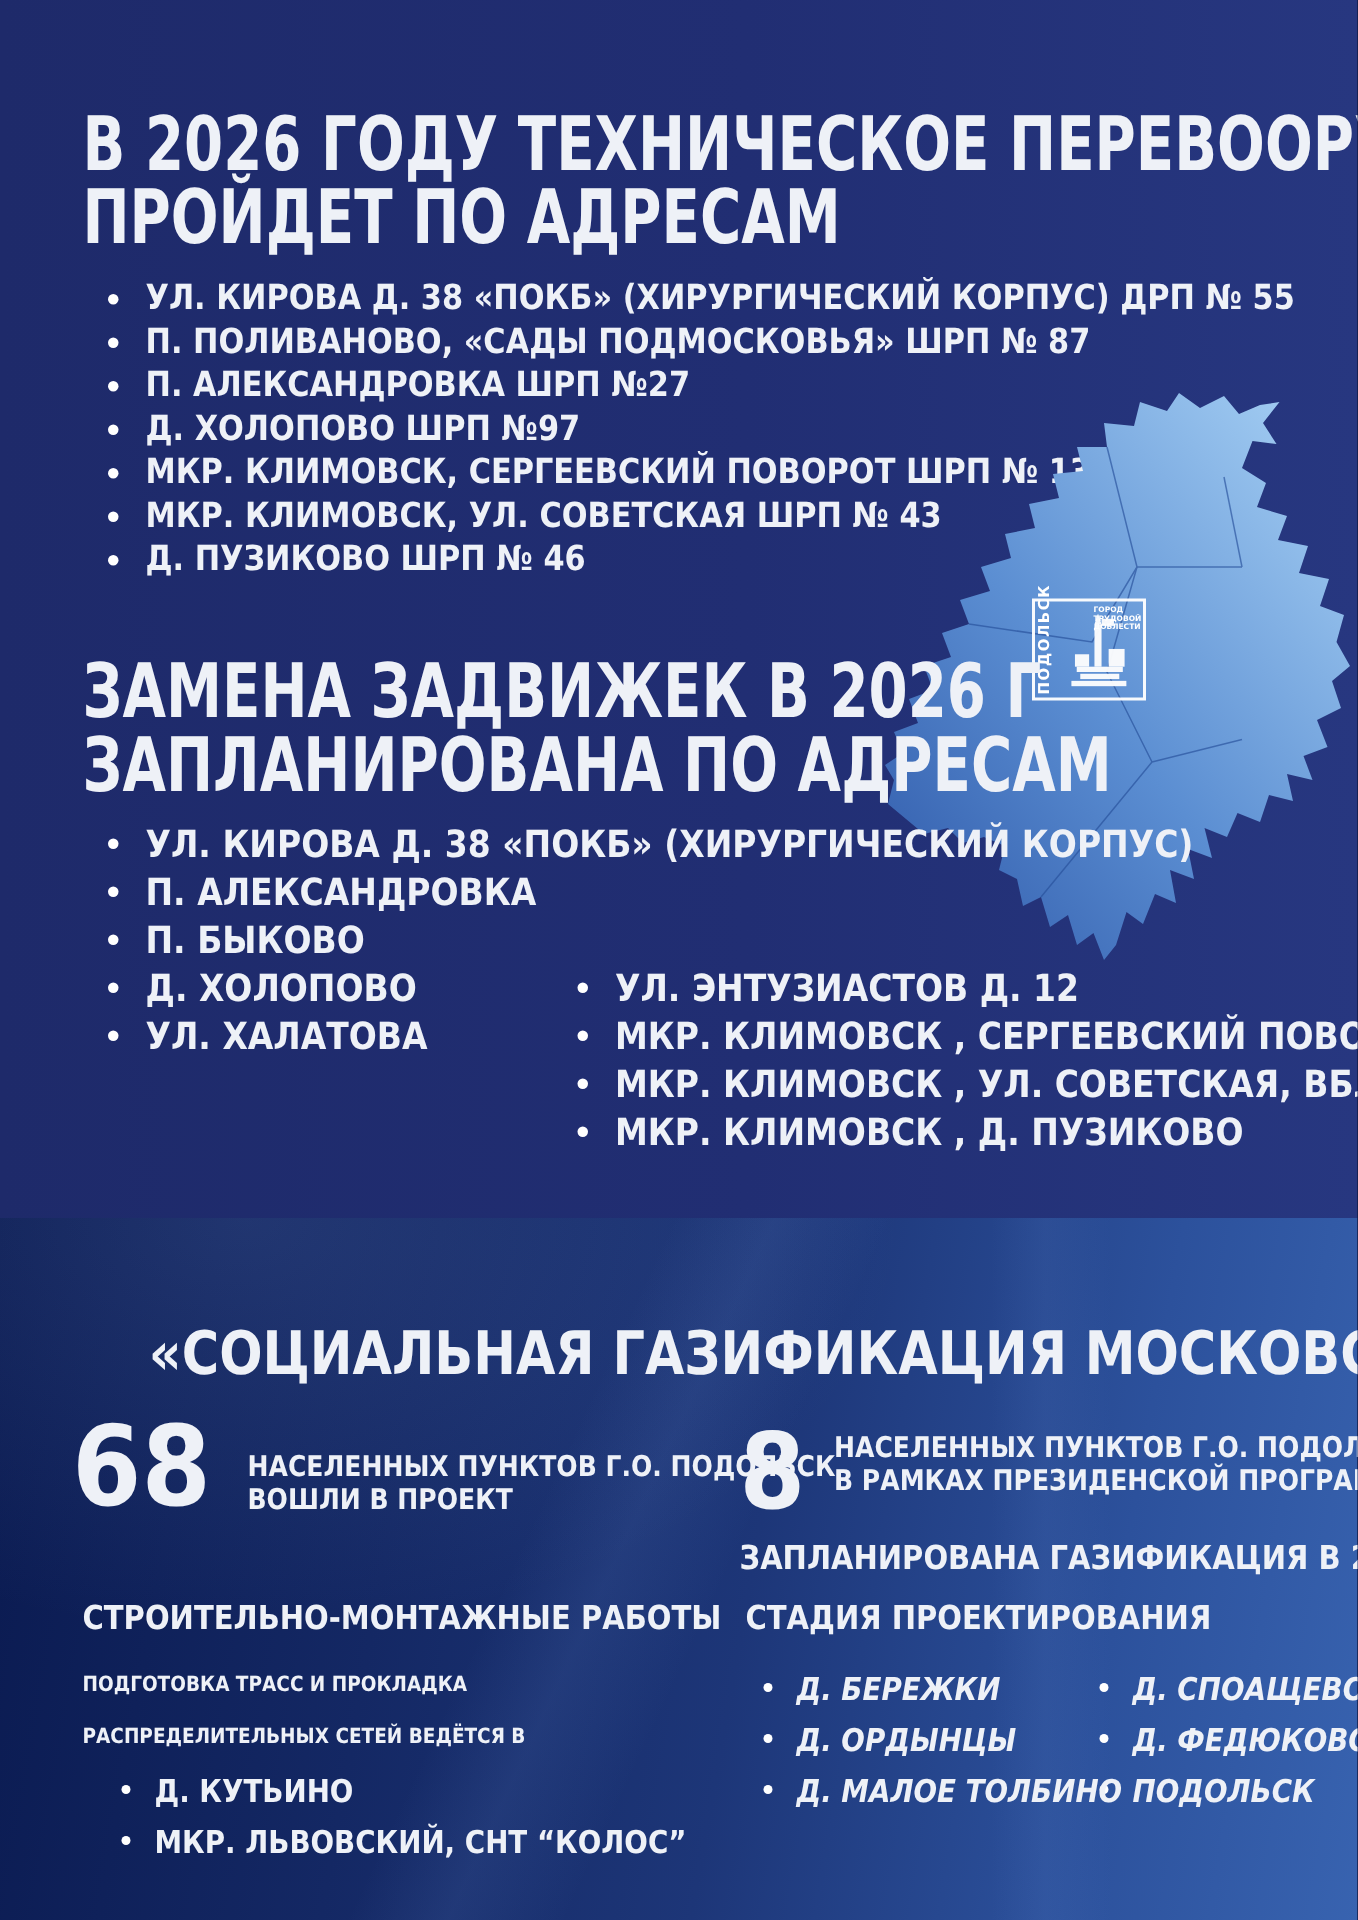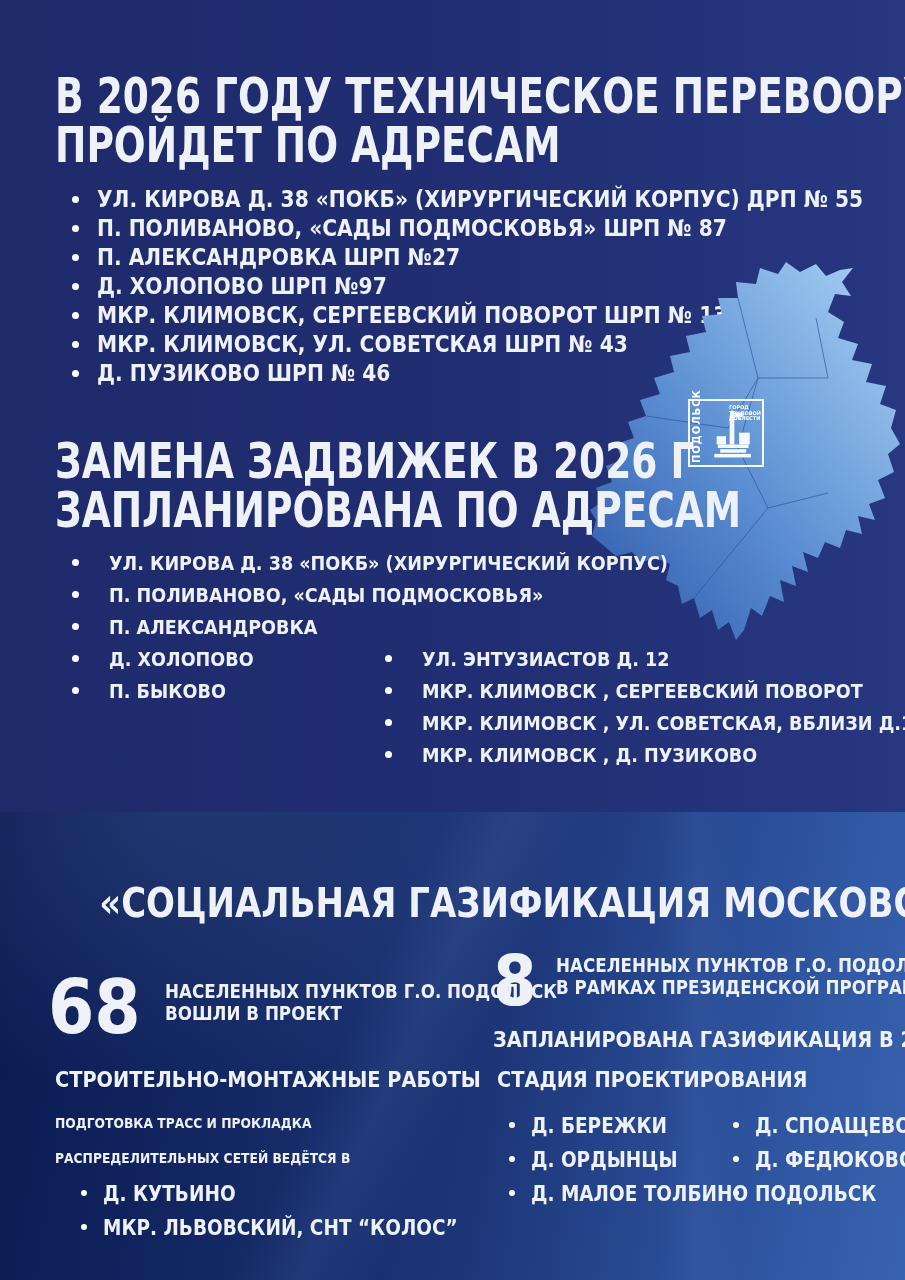--- a/index.html
+++ b/index.html
@@ -20,48 +20,48 @@
   .cx{display:inline-block;transform:scaleX(.88);transform-origin:left center;white-space:nowrap;}
   .h1{position:absolute;left:55px;top:72px;font-size:50px;line-height:49px;letter-spacing:0;}
   .h2{position:absolute;left:55px;top:437px;font-size:50px;line-height:49px;}
   ul.blist{list-style:none;margin:0;padding:0;position:absolute;}
   ul.blist li{display:flex;align-items:flex-start;}
   .dot{width:7px;height:7px;border-radius:50%;background:#fff;flex:none;margin:8px 18px 0 0;}
   .list1{left:72px;top:188px;}
   .list1 li{margin-bottom:6px;font-size:23px;line-height:23px;}
   .list2l{left:72px;top:551px;}
   .list2r{left:385px;top:647px;}
-  .list2l li,.list2r li{margin-bottom:8px;font-size:20px;line-height:24px;gap:12px;}
+  .list2l li,.list2r li{margin-bottom:8px;font-size:25px;line-height:24px;}
   .map{position:absolute;left:588px;top:258px;width:317px;height:392px;}
   .logo{position:absolute;left:688px;top:399px;width:76px;height:68px;
     border:2px solid rgba(255,255,255,.95);box-sizing:border-box;}
   .logo-city{position:absolute;left:1px;top:2px;bottom:2px;writing-mode:vertical-rl;
     transform:rotate(180deg);font-size:10px;letter-spacing:1px;line-height:12px;color:#fff;}
   .logo-motto{position:absolute;right:3px;top:4px;width:30px;font-size:5px;line-height:5.5px;
     font-weight:bold;color:#fff;text-align:left;}
   .logo-mon{position:absolute;left:16px;top:8px;width:52px;height:52px;}
   .g-title{position:absolute;left:0;top:70px;width:905px;text-align:center;font-size:40px;line-height:42px;}
   .g-title .cxc{display:inline-block;transform:scaleX(.85);transform-origin:center;white-space:nowrap;}
   .stat{position:absolute;display:flex;align-items:flex-start;}
-  .stat-68{left:48px;top:162px;}
+  .stat-68{left:48px;top:133px;align-items:flex-end;}
   .stat-8{left:493px;top:136px;flex-direction:column;}
   .stat-row{display:flex;align-items:flex-start;}
   .stat-num{font-size:74px;line-height:66px;transform:scaleX(.9);transform-origin:left top;}
   .stat-lbl{margin:6px 0 0 14px;font-size:19px;line-height:22px;}
   .stat-note{margin-top:14px;font-size:22px;line-height:24px;}
   .col{position:absolute;width:410px;}
   .col-left{left:55px;top:256px;}
   .col-right{left:497px;top:256px;}
   .col-h{font-size:22px;line-height:24px;}
   .para{margin-top:14px;font-size:14px;line-height:35px;font-weight:600;}
   ul.small{list-style:none;margin:6px 0 0 0;padding:0 0 0 26px;}
   ul.small li{display:flex;align-items:flex-start;margin-bottom:10px;font-size:21px;line-height:24px;}
   ul.small .dot{width:6px;height:6px;margin:8px 16px 0 0;}
   .grid{display:flex;margin-top:16px;}
-  .grid ul.small{padding-left:12px;}
+  .grid ul.small{padding-left:12px;font-style:italic;}
   .grid ul.small:first-child{width:212px;}
 </style>
 </head>
 <body style="--bg-top-left: #1e2a6a; --bg-top-right: #273780; --bg-bottom-left: #0a1a50; --bg-bottom-right: #3863b0; --text: #eef1f7; --map-dark: #2d57a8; --map-mid: #5b8ed2; --map-light: #abd4f6; --map-line: #27509b;">
 
 <div class="poster">
 
   <div class="top-panel">
 
     <h1 class="h1" style="margin:0;font-size:50px;">
@@ -143,33 +143,33 @@
       <span class="cxline">ЗАПЛАНИРОВАНА ПО АДРЕСАМ</span>
     </h2>
 
     <ul class="blist list2l">
       <li>
           <span class="dot"></span>
           <span class="cx">УЛ. КИРОВА Д. 38 «ПОКБ» (ХИРУРГИЧЕСКИЙ КОРПУС)</span>
         </li>
       <li>
           <span class="dot"></span>
-          <span class="cx">П. ПОЛИВАНОВО, «САДЫ ПОДМОСКОВЬЯ»</span>
-        </li>
-      <li>
-          <span class="dot"></span>
           <span class="cx">П. АЛЕКСАНДРОВКА</span>
         </li>
       <li>
           <span class="dot"></span>
+          <span class="cx">П. БЫКОВО</span>
+        </li>
+      <li>
+          <span class="dot"></span>
           <span class="cx">Д. ХОЛОПОВО</span>
         </li>
       <li>
           <span class="dot"></span>
-          <span class="cx">П. БЫКОВО</span>
+          <span class="cx">УЛ. ХАЛАТОВА</span>
         </li>
     </ul>
 
     <ul class="blist list2r">
       <li>
           <span class="dot"></span>
           <span class="cx">УЛ. ЭНТУЗИАСТОВ Д. 12</span>
         </li>
       <li>
           <span class="dot"></span>

